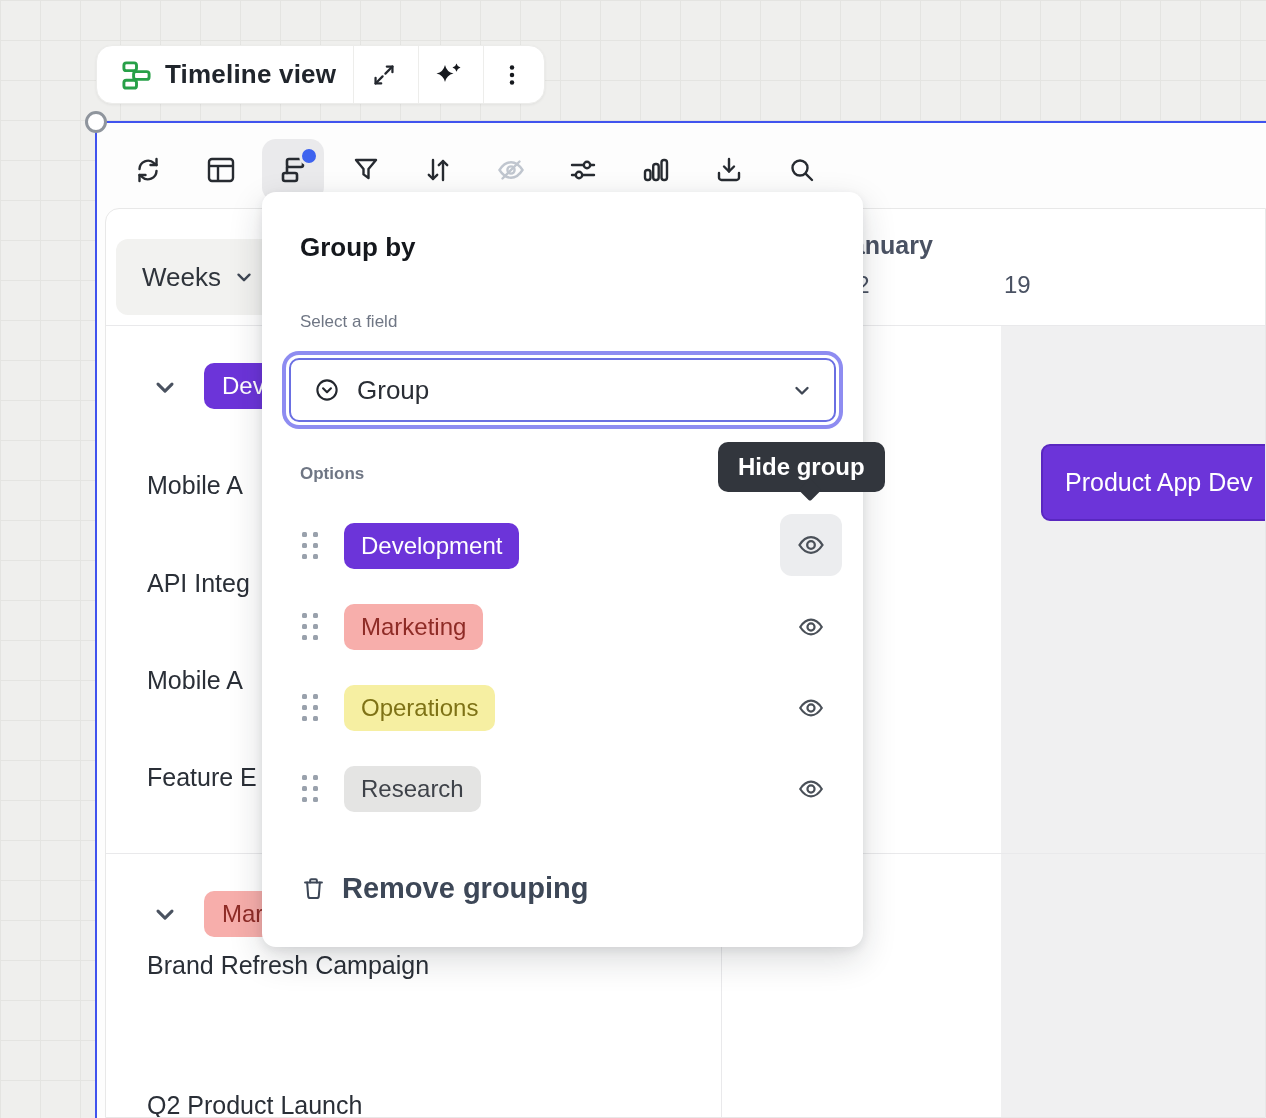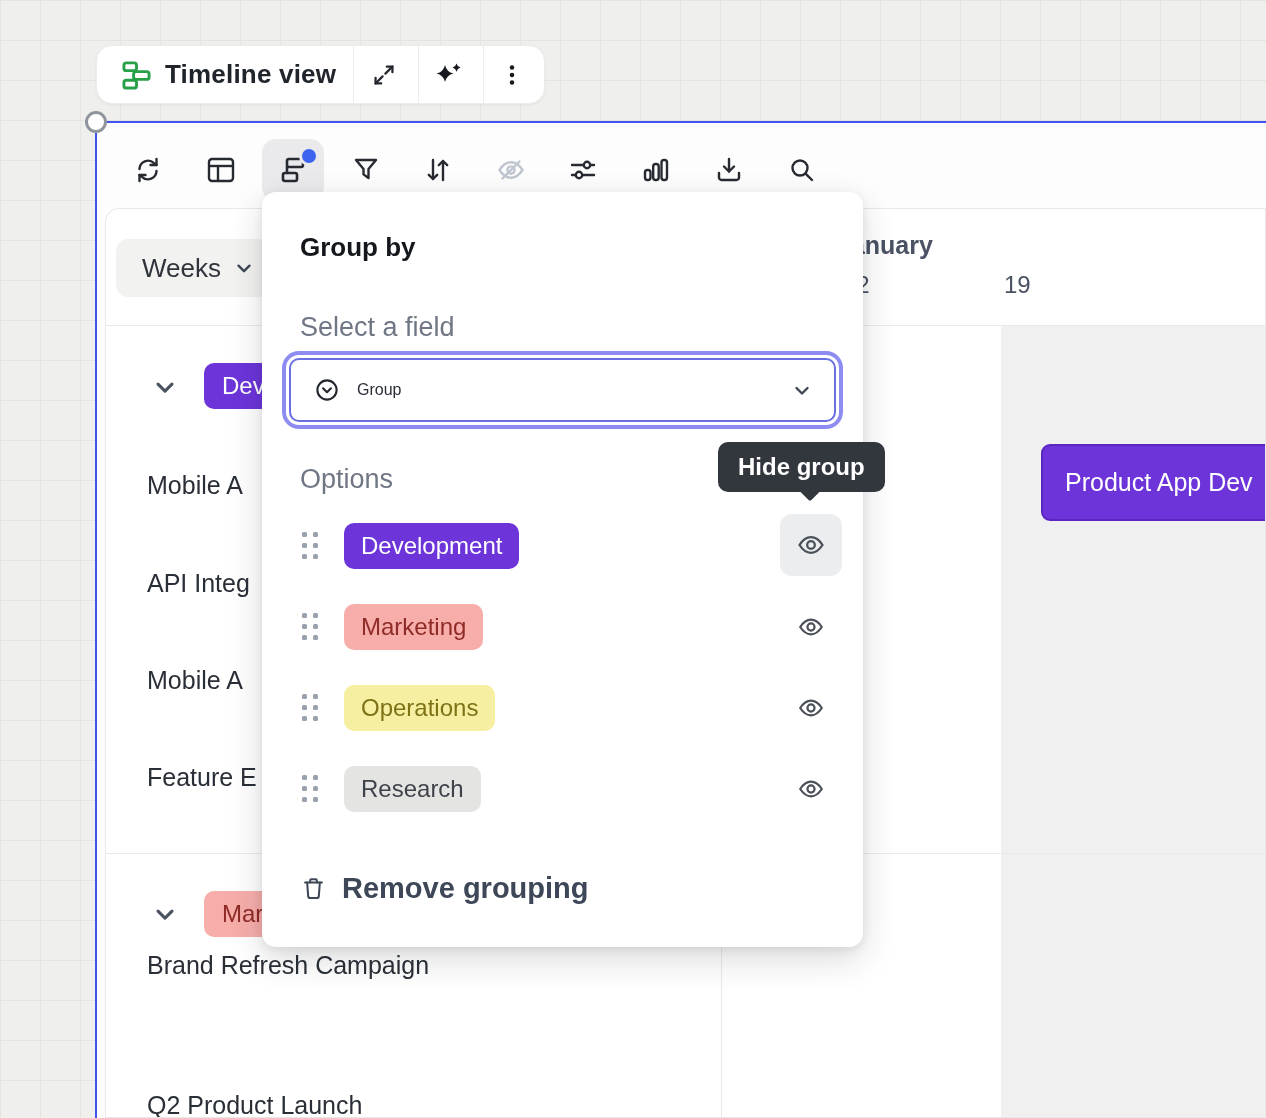--- a/index.html
+++ b/index.html
@@ -36,21 +36,21 @@
     justify-content:center; z-index:3; cursor:pointer; color:#272B31; }
   .tb-active-bg { left:262px; top:139px; width:62px; height:62px; background:#EAEAEC;
     border-radius:14px; z-index:2; }
   .tb-dot { left:299px; top:146px; width:20px; height:20px; border-radius:50%;
     background:#3E63EF; border:3px solid #EAEAEC; z-index:4; }
 
   
   .panel { left:105px; top:208px; width:1161px; height:910px; background:#fff;
     border:1px solid #E8E8E8; border-radius:14px 0 0 0; overflow:hidden; z-index:1; }
   .panel-header-line { left:0; top:116px; width:100%; height:1px; background:#E9E9EB; }
-  .weeks-chip { left:10px; top:30px; height:58px; background:#F2F2F0; border-radius:12px;
+  .weeks-chip { left:10px; top:30px; height:76px; background:#F2F2F0; border-radius:12px;
     display:flex; align-items:center; gap:12px; padding:0 20px 0 26px; cursor:pointer; }
   .weeks-chip span { font-size:26px; color:#2F343B; }
   .month-label { left:731px; top:22px; font-size:25px; font-weight:700; color:#4A5263; }
   .tick { top:62px; font-size:24px; color:#4A5263; }
   .tick-12 { left:737px; }
   .tick-19 { left:898px; }
   .shade-col { left:895px; top:117px; width:266px; height:793px; background:#F0F0F1; }
   .week-vline { left:615px; top:117px; width:1px; height:793px; background:#E9E9EB; }
   .group-divider { left:0; top:644px; width:100%; height:1px; background:#E9E9EB; }
   .gantt-bar { left:935px; top:235px; width:260px; height:77px; background:#6C34D9;
@@ -60,30 +60,30 @@
   .row-label { left:41px; font-size:25px; color:#2A2F37; white-space:nowrap; }
   .grp-chevron { left:45px; color:#4A5260; cursor:pointer; }
   .grp-badge { left:98px; height:46px; border-radius:10px; display:flex; align-items:center;
     padding:0 18px; font-size:24px; white-space:nowrap; }
 
   
   .popup { left:262px; top:192px; width:601px; height:755px; background:#fff;
     border-radius:14px; z-index:20;
     box-shadow:0 12px 34px rgba(25,28,40,.16), 0 3px 10px rgba(25,28,40,.08); }
   .popup-title { left:38px; top:40px; font-size:26px; font-weight:700; color:#14171C; }
-  .popup-sub { font-size:27px; color:#6F7684; }
+  .popup-sub { font-size:17px; color:#6F7684; }
   .field-label { left:38px; top:120px; }
   .select-box { left:27px; top:166px; width:547px; height:64px; background:#fff;
     border:2px solid #6A6FE2; border-radius:10px;
     box-shadow:0 0 0 3px #FFF, 0 0 0 7px #8E8CF1;
     display:flex; align-items:center; cursor:pointer; }
   .select-box .circ { margin-left:22px; display:flex; color:#23272E; }
-  .select-box .val { margin-left:16px; font-size:16px; color:#2A2E35; }
+  .select-box .val { margin-left:16px; font-size:26px; color:#2A2E35; }
   .select-box .chev { margin-left:auto; margin-right:20px; display:flex; color:#3F4754; }
-  .options-label { left:38px; top:272px; }
+  .options-label { left:38px; top:272px;font-weight:bold; }
   .opt-row { left:0; width:601px; height:81px; display:flex; align-items:center; }
   .drag-handle { margin-left:40px; display:grid; grid-template-columns:5px 5px;
     grid-auto-rows:5px; gap:6px; cursor:grab; }
   .drag-handle i { background:#99A1AC; border-radius:1.5px; }
   .opt-badge { margin-left:26px; height:46px; border-radius:10px; display:flex;
     align-items:center; padding:0 17px; font-size:24px; cursor:default; }
   .eye-btn { position:absolute; left:518px; width:62px; height:62px; background:#ECEDEF;
     border-radius:12px; display:flex; align-items:center; justify-content:center;
     cursor:pointer; color:#4A5058; }
   .eye-plain { position:absolute; left:534px; display:flex; color:#4A5058; cursor:pointer; }

